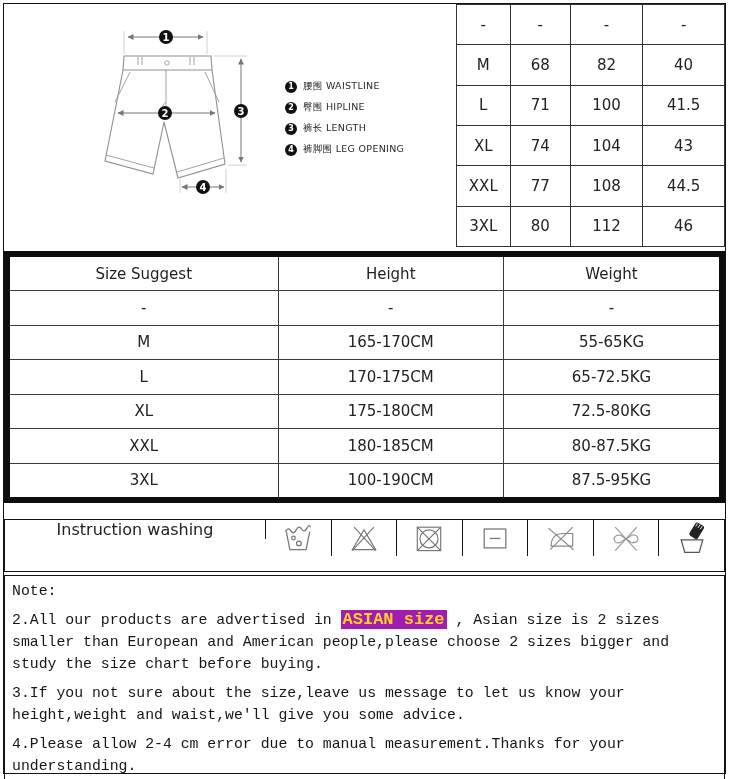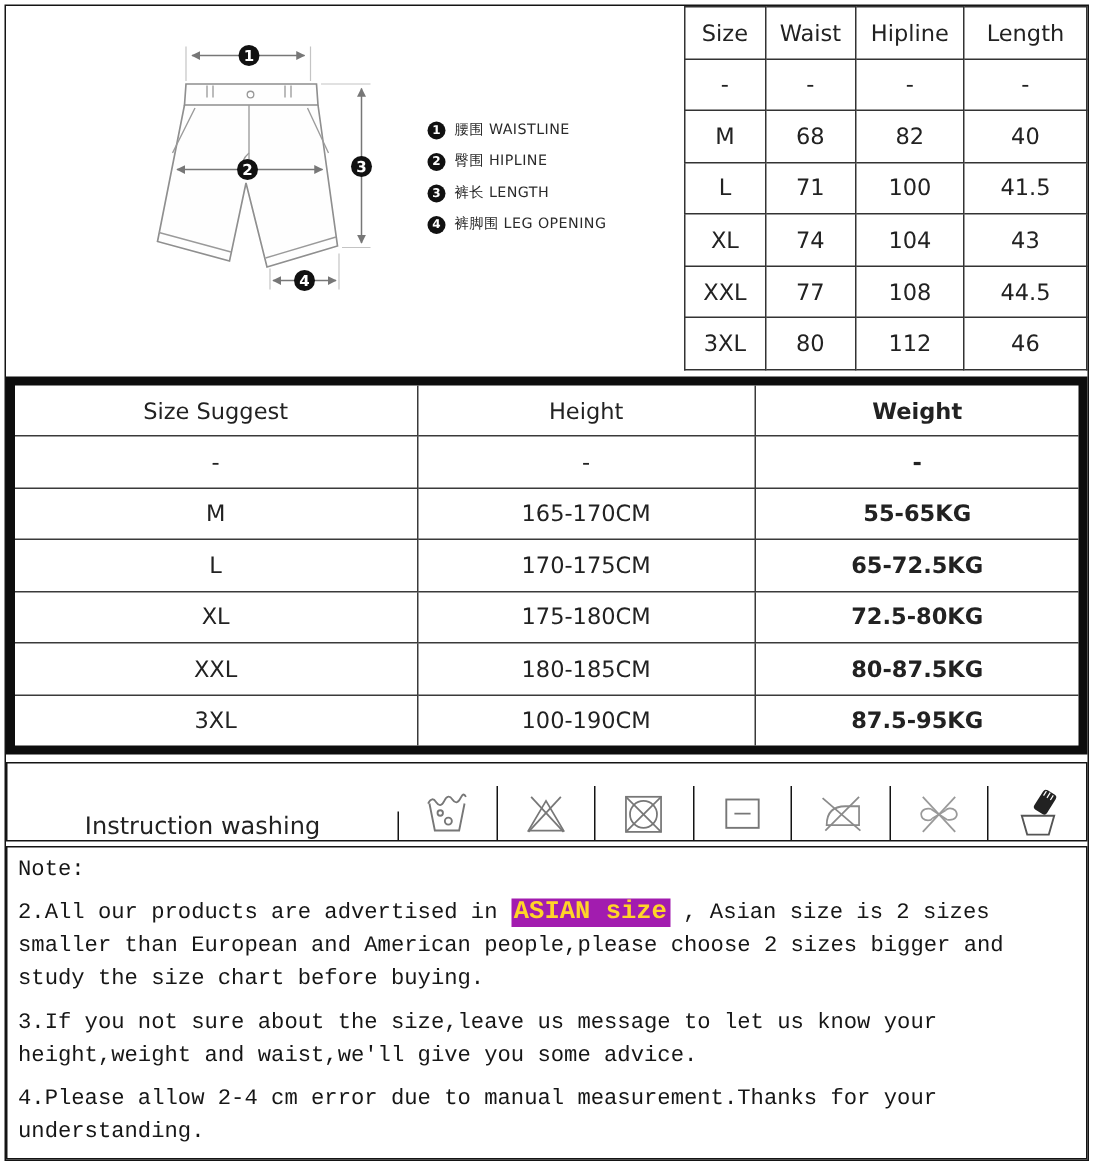--- a/index.html
+++ b/index.html
@@ -24,25 +24,25 @@
   .measure-table col.c2{width:27%;}.measure-table col.c3{width:30.5%;}
 
   
   .suggest-wrap{margin-top:4px;border:6px solid #0d0d0d;height:252px;box-sizing:border-box;}
   .suggest-table{width:100%;height:100%;table-layout:fixed;}
   .suggest-table td,.suggest-table th{border:1px solid #3a3a3a;text-align:center;vertical-align:middle;
       font-size:15px;font-weight:normal;color:#222;padding:0;}
   .suggest-table tr:first-child th{border-top:none;}
   .suggest-table tr:last-child td{border-bottom:none;}
   .suggest-table td:first-child,.suggest-table th:first-child{border-left:none;}
-  .suggest-table td:last-child,.suggest-table th:last-child{border-right:none;font-weight:bold;}
+  .suggest-table td:last-child,.suggest-table th:last-child{border-right:none;}
   .suggest-table col.s0{width:37.8%;}.suggest-table col.s1{width:31.8%;}.suggest-table col.s2{width:30.4%;}
 
   
-  .washing{margin-top:5px;border:1px solid #141414;height:53px;box-sizing:border-box;display:flex;align-items:flex-end;}
+  .washing{margin-top:16px;border:1px solid #141414;height:53px;box-sizing:border-box;display:flex;align-items:flex-start;}
   .wlabel{flex:0 0 260px;display:flex;align-items:center;justify-content:center;
           font-size:16px;color:#222;border-right:1px solid #141414;}
   .wcell{flex:1 1 0;display:flex;align-items:center;justify-content:center;border-right:1px solid #141414;}
   .wcell:last-child{border-right:none;}
   .wcell svg{width:36px;height:36px;}
 
   
   .notes{margin-top:3px;border:1px solid #141414;box-sizing:border-box;height:209px;
          padding:4px 7px;font-size:14.8px;line-height:22px;color:#161616;font-family:Liberation Mono, monospace;}
   .notes p{margin:0 0 7px 0;}
@@ -129,26 +129,20 @@
     </div>
 
     <table class="measure-table">
       <colgroup>
             <col class="c0">
             <col class="c1">
             <col class="c2">
             <col class="c3">
           </colgroup>
       <tbody>
-            <tr>
-        <th>Size</th>
-        <th>Waist</th>
-        <th>Hipline</th>
-        <th>Length</th>
-      </tr>
       <tr>
         <td>-</td>
         <td>-</td>
         <td>-</td>
         <td>-</td>
       </tr>
       <tr>
         <td>M</td>
         <td>68</td>
         <td>82</td>

